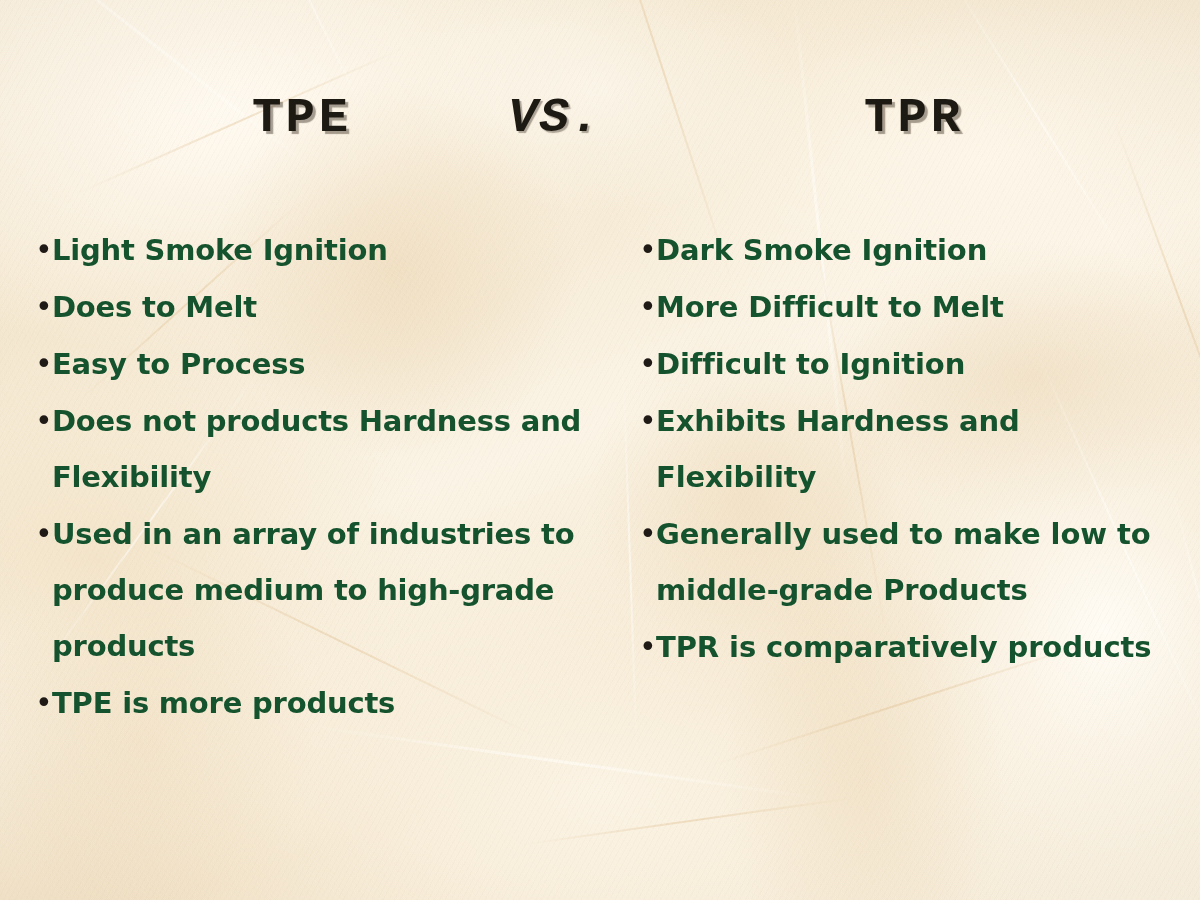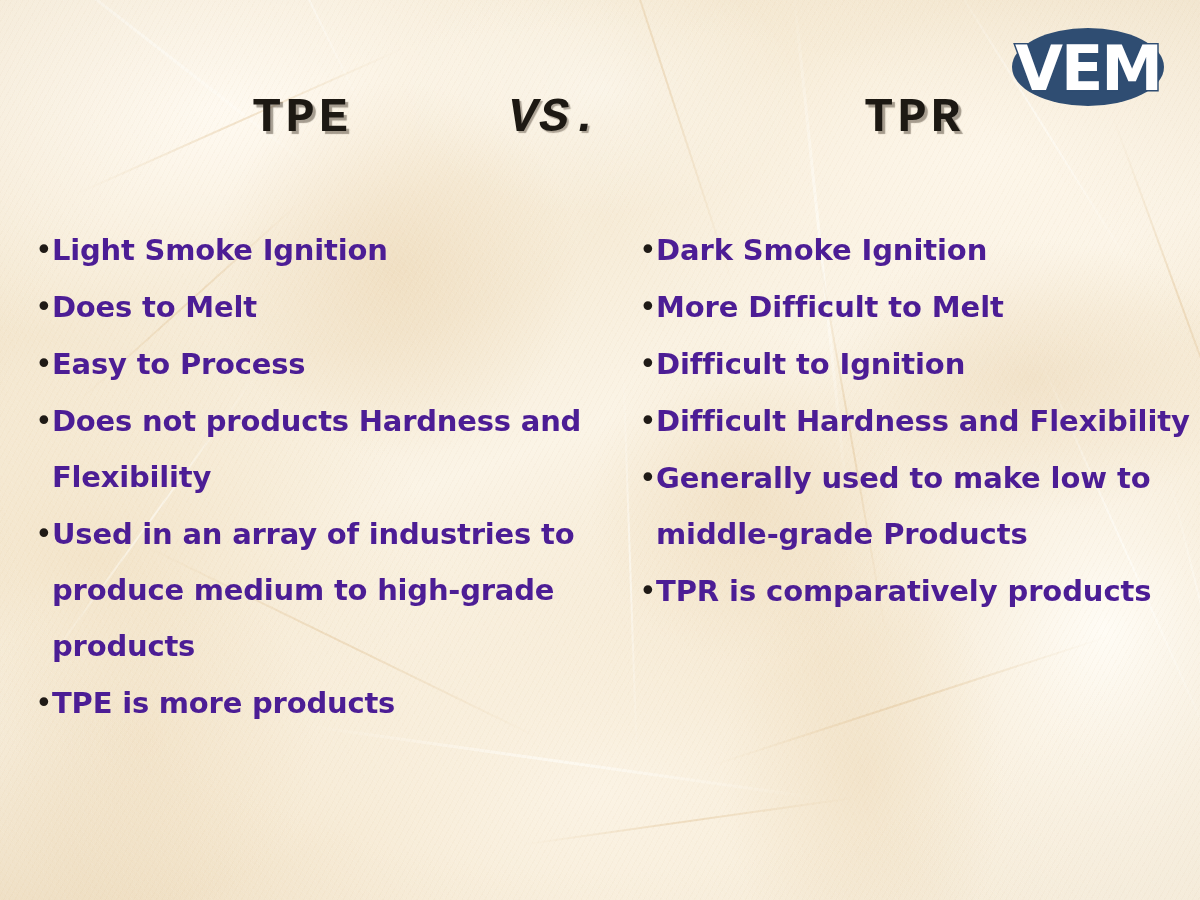--- a/index.html
+++ b/index.html
@@ -155,21 +155,21 @@
     text-align: left;
     padding-left: 9px;
     box-sizing: border-box;
   }
   .bullet-text {
     flex: 1 1 auto;
     font-family: "DejaVu Sans", sans-serif;
     font-weight: bold;
     font-size: 29px;
     line-height: 56px;
-    color: #4c1d95;
+    color: #14532d;
     letter-spacing: -0.2px;
   }
   #col-right .bullet-text { letter-spacing: -0.1px; }
 </style>
 </head>
 <body>
 
 <div id="canvas">
 
   <div class="bg-layer bg-base"></div>
@@ -193,24 +193,20 @@
     <div class="vein light" style="left:430px;  top:560px; width:400px; height:2px; transform:rotate(88deg);"></div>
     <div class="vein warm" style="left:520px;  top:820px; width:340px; height:2px; transform:rotate(-8deg);"></div>
     <div class="vein light" style="left:1040px; top:640px; width:340px; height:2px; transform:rotate(76deg);"></div>
   </div>
 
   <div class="bg-layer bg-grain"></div>
   <div class="bg-layer bg-vignette"></div>
 
   <div id="content">
 
-    <div class="logo">
-      <div class="logo-ellipse"></div>
-      <div class="logo-text">VEM</div>
-    </div>
 
     <div class="title" id="title-left">TPE</div>
     <div class="title" id="title-mid">VS.</div>
     <div class="title" id="title-right">TPR</div>
 
     <div class="column" id="col-left">
       <div class="bullet-item">
         <span class="bullet-dot">•</span>
         <span class="bullet-text">Light Smoke Ignition</span>
       </div>
@@ -244,21 +240,21 @@
       <div class="bullet-item">
         <span class="bullet-dot">•</span>
         <span class="bullet-text">More Difficult to Melt</span>
       </div>
       <div class="bullet-item">
         <span class="bullet-dot">•</span>
         <span class="bullet-text">Difficult to Ignition</span>
       </div>
       <div class="bullet-item">
         <span class="bullet-dot">•</span>
-        <span class="bullet-text">Difficult Hardness and Flexibility</span>
+        <span class="bullet-text">Exhibits Hardness and Flexibility</span>
       </div>
       <div class="bullet-item">
         <span class="bullet-dot">•</span>
         <span class="bullet-text">Generally used to make low to middle-grade Products</span>
       </div>
       <div class="bullet-item">
         <span class="bullet-dot">•</span>
         <span class="bullet-text">TPR is comparatively products</span>
       </div>
     </div>

